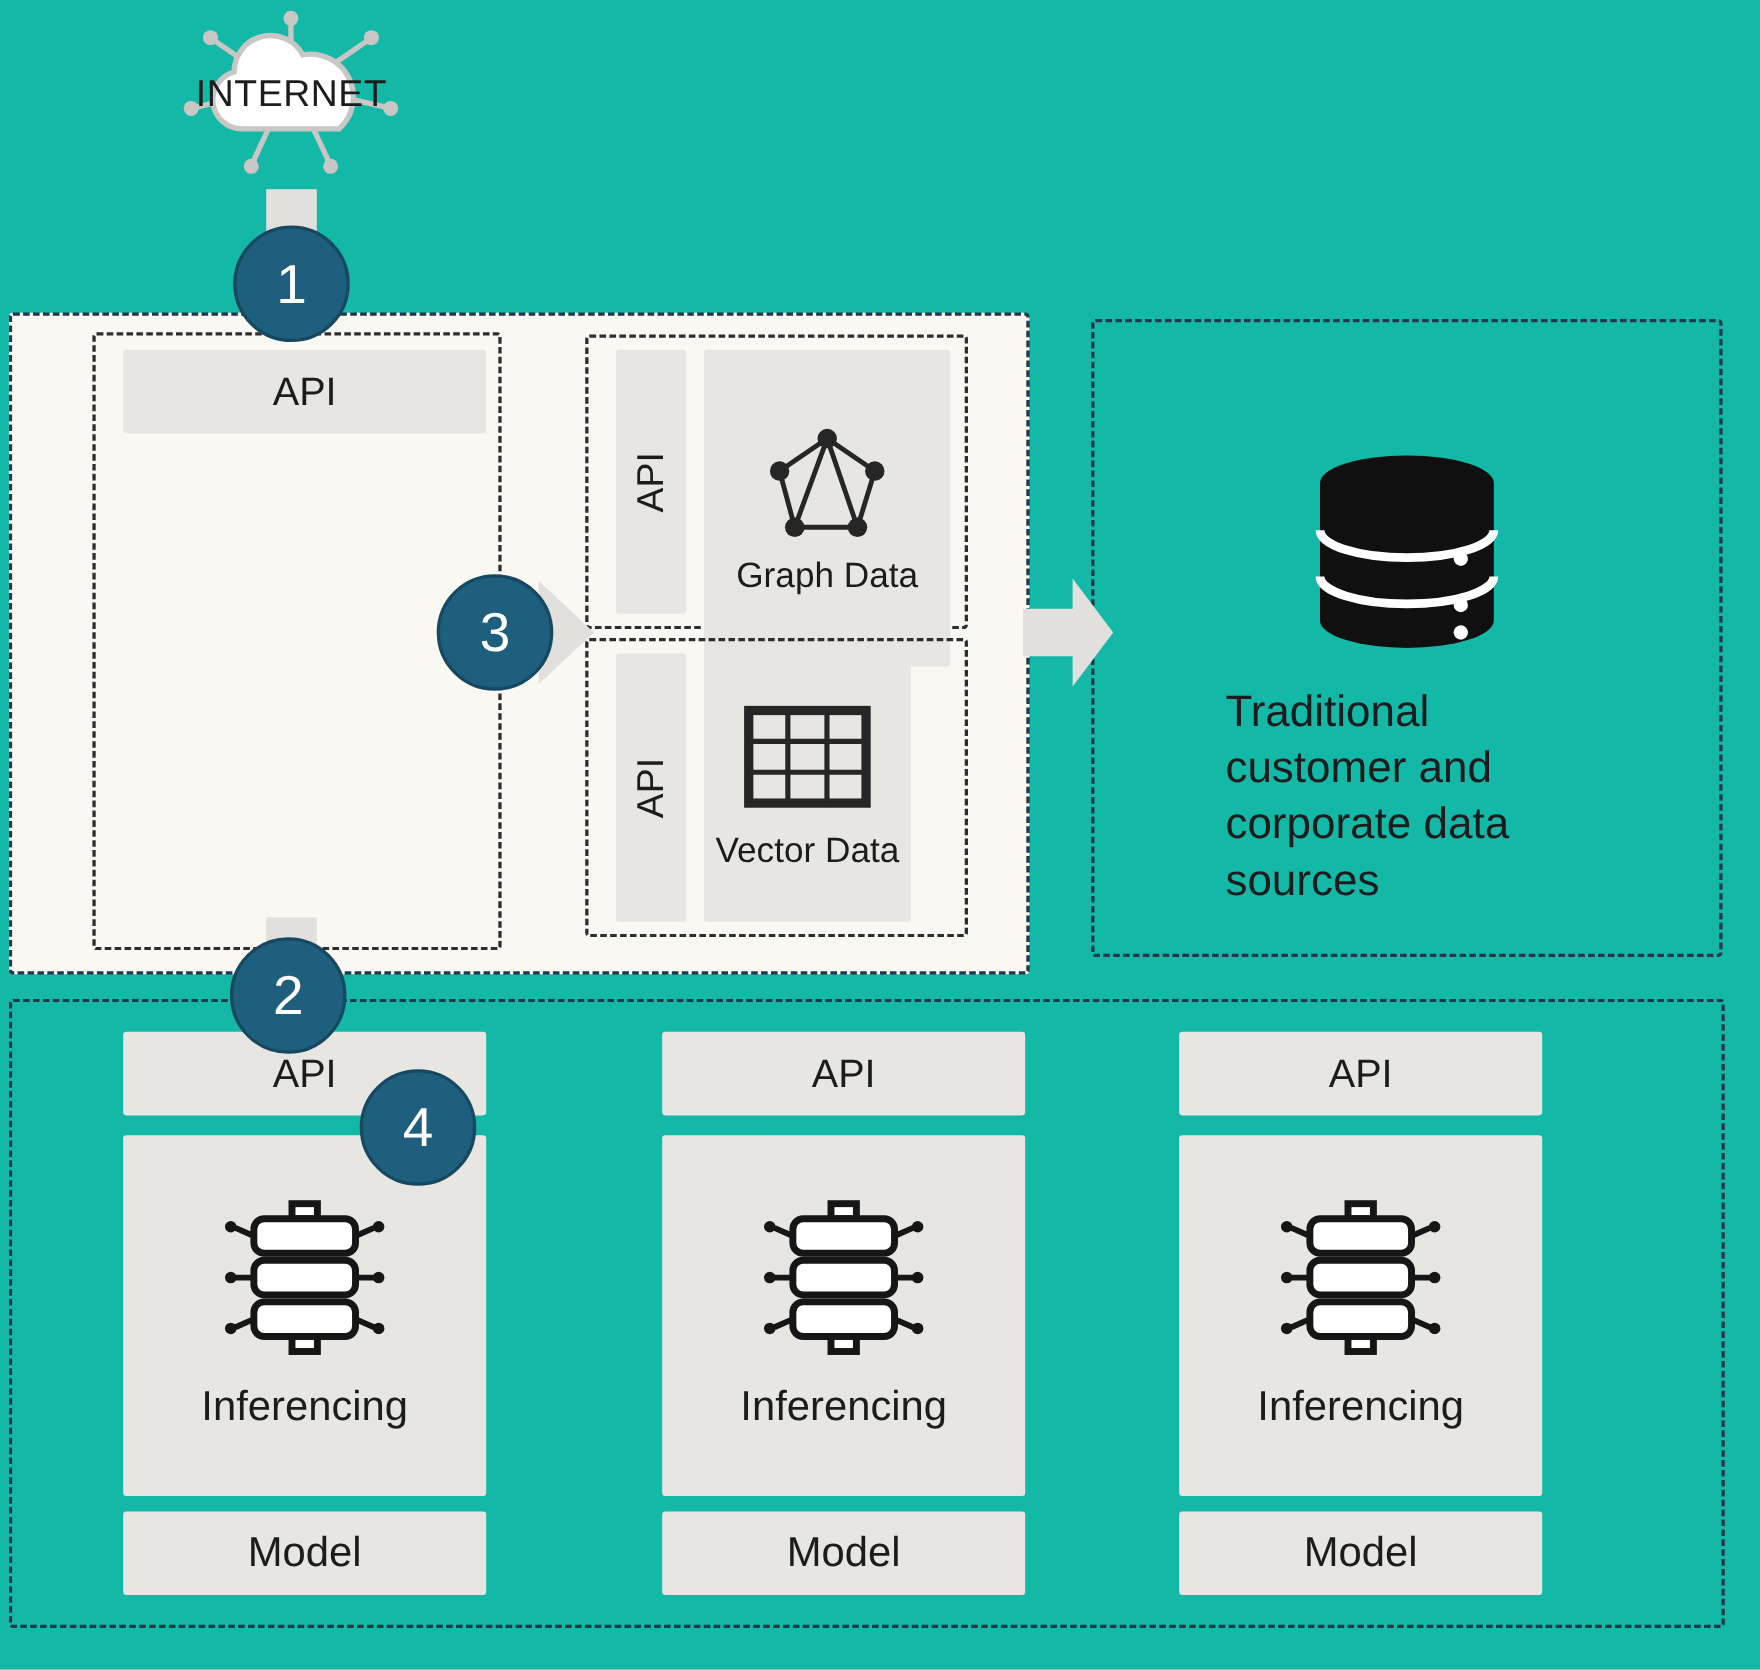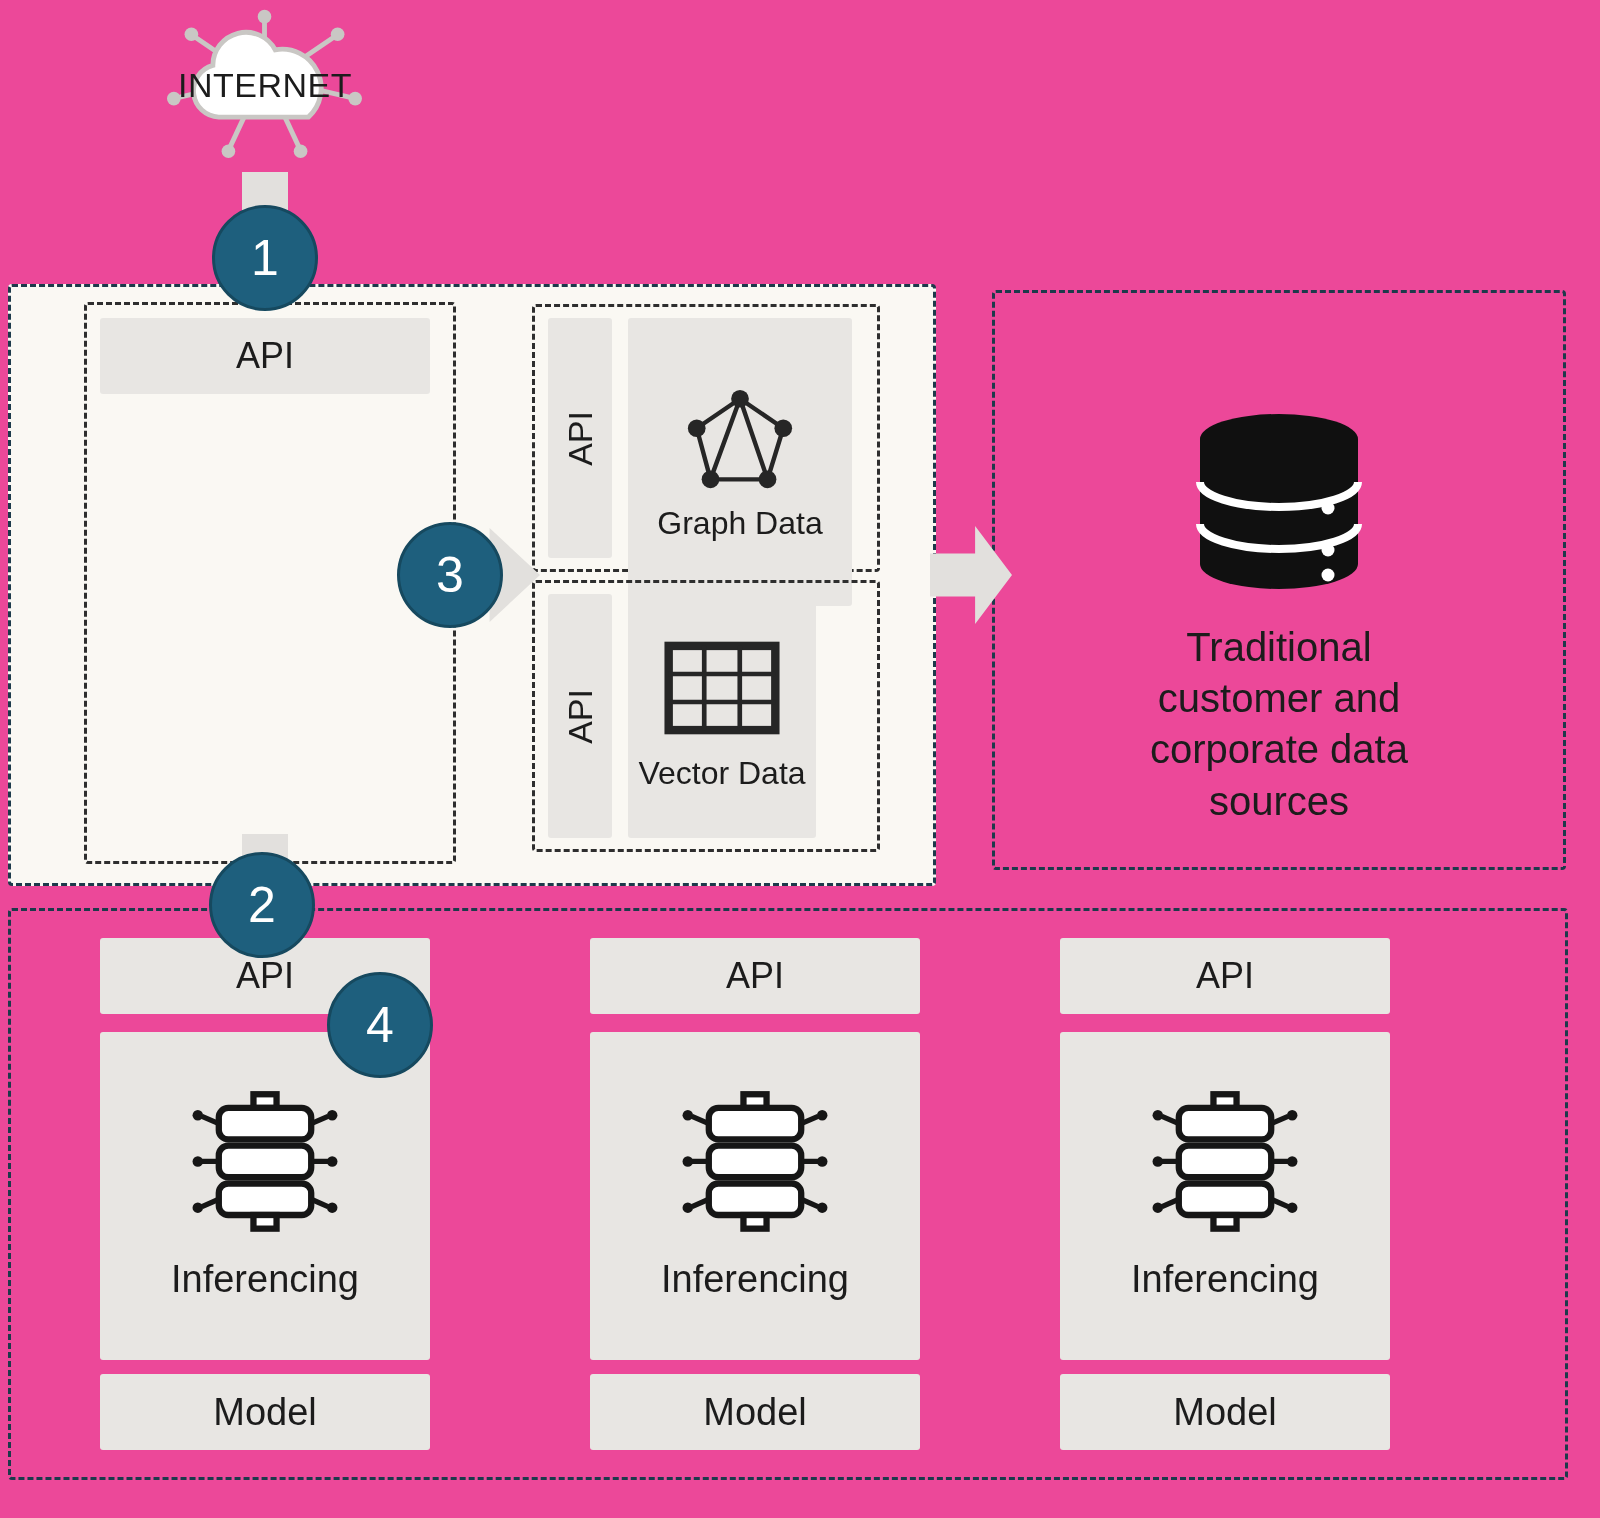--- a/index.html
+++ b/index.html
@@ -1,47 +1,47 @@
 <!DOCTYPE html>
 <html style="--badge: #1e5f7d; --box_fill: #e8e6e3; --border_outer: #1d3a4b; --border_inner: #2e2e2e; --arrow: #e2e0dd; --section_bg: #faf8f3;"><head>
 <meta charset="utf-8">
 <style>
   * { margin:0; padding:0; box-sizing:border-box; }
   html,body { background:#ffffff; }
   body { font-family:"Liberation Sans","DejaVu Sans",sans-serif; color:#1c1c1c; }
-  .canvas { position:relative; width:1600px; height:1518px; background:#ec4899; overflow:hidden; }
+  .canvas { position:relative; width:1600px; height:1518px; background:#14b8a6; overflow:hidden; }
 
   .abs { position:absolute; }
   .dashed { position:absolute; border-radius:4px; background:transparent; }
   .dashed.outer { border:3px dashed var(--border_outer,#1d3a4b); }
   .dashed.inner { border:3px dashed var(--border_inner,#2e2e2e); }
   .section-app { background:var(--section_bg,#faf8f3); }
 
   .box { position:absolute; background:var(--box_fill,#e8e6e3); border-radius:3px;
-         display:flex; align-items:center; justify-content:center; }
+         display:flex; align-items:center; justify-content:center;margin-left:12px; }
   .box.col { flex-direction:column; }
 
   .t32 { font-size:32px; }
   .t36 { font-size:36px; }
   .t38 { font-size:38px; }
 
   .vapi { writing-mode:vertical-rl; transform:rotate(180deg); font-size:34px; }
 
   .vbar { position:absolute; background:var(--arrow,#e2e0dd); z-index:1; }
   .arrow-right { position:absolute; background:var(--arrow,#e2e0dd); z-index:1;
     clip-path:polygon(0 28%, 55% 28%, 55% 0, 100% 50%, 55% 100%, 55% 72%, 0 72%); }
 
   .badge { position:absolute; width:106px; height:106px; border-radius:50%;
            background:var(--badge,#1e5f7d); border:3px solid #16495f; color:#ffffff;
            display:flex; align-items:center; justify-content:center;
            font-size:50px; z-index:6; }
 
   .internet-label { position:absolute; text-align:center; font-size:34px; font-weight:500;
                     letter-spacing:0.5px; z-index:3; }
-  .external-label { position:absolute; text-align:center; font-size:40px; line-height:1.28; }
+  .external-label { position:absolute; font-size:40px; line-height:1.28; }
   .icon { display:flex; align-items:center; justify-content:center; }
 </style>
 </head>
 <body>
 
 <div class="canvas">
 
   <div class="abs icon" style="left:162px; top:4px; width:205px; height:156px;">
     <svg viewBox="0 0 210 160" width="205" height="156">
       <g stroke="#c9c7c4" stroke-width="5" fill="none">

